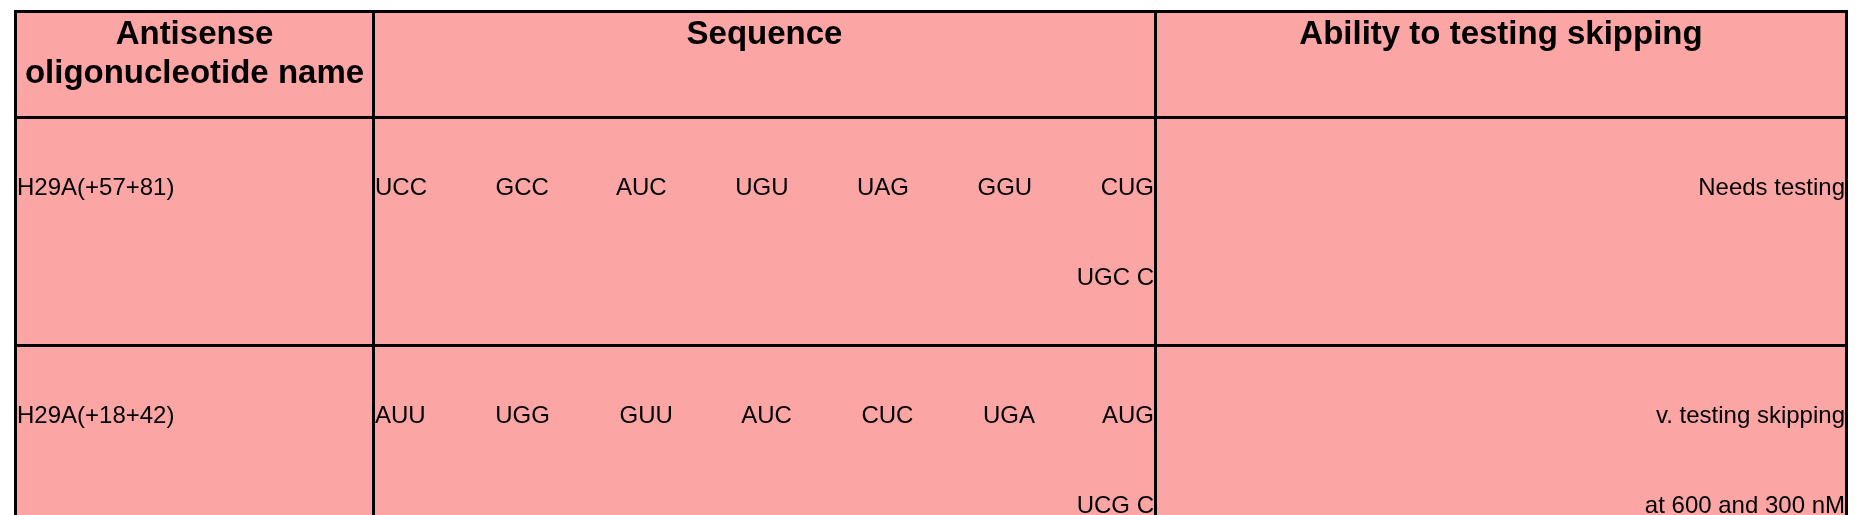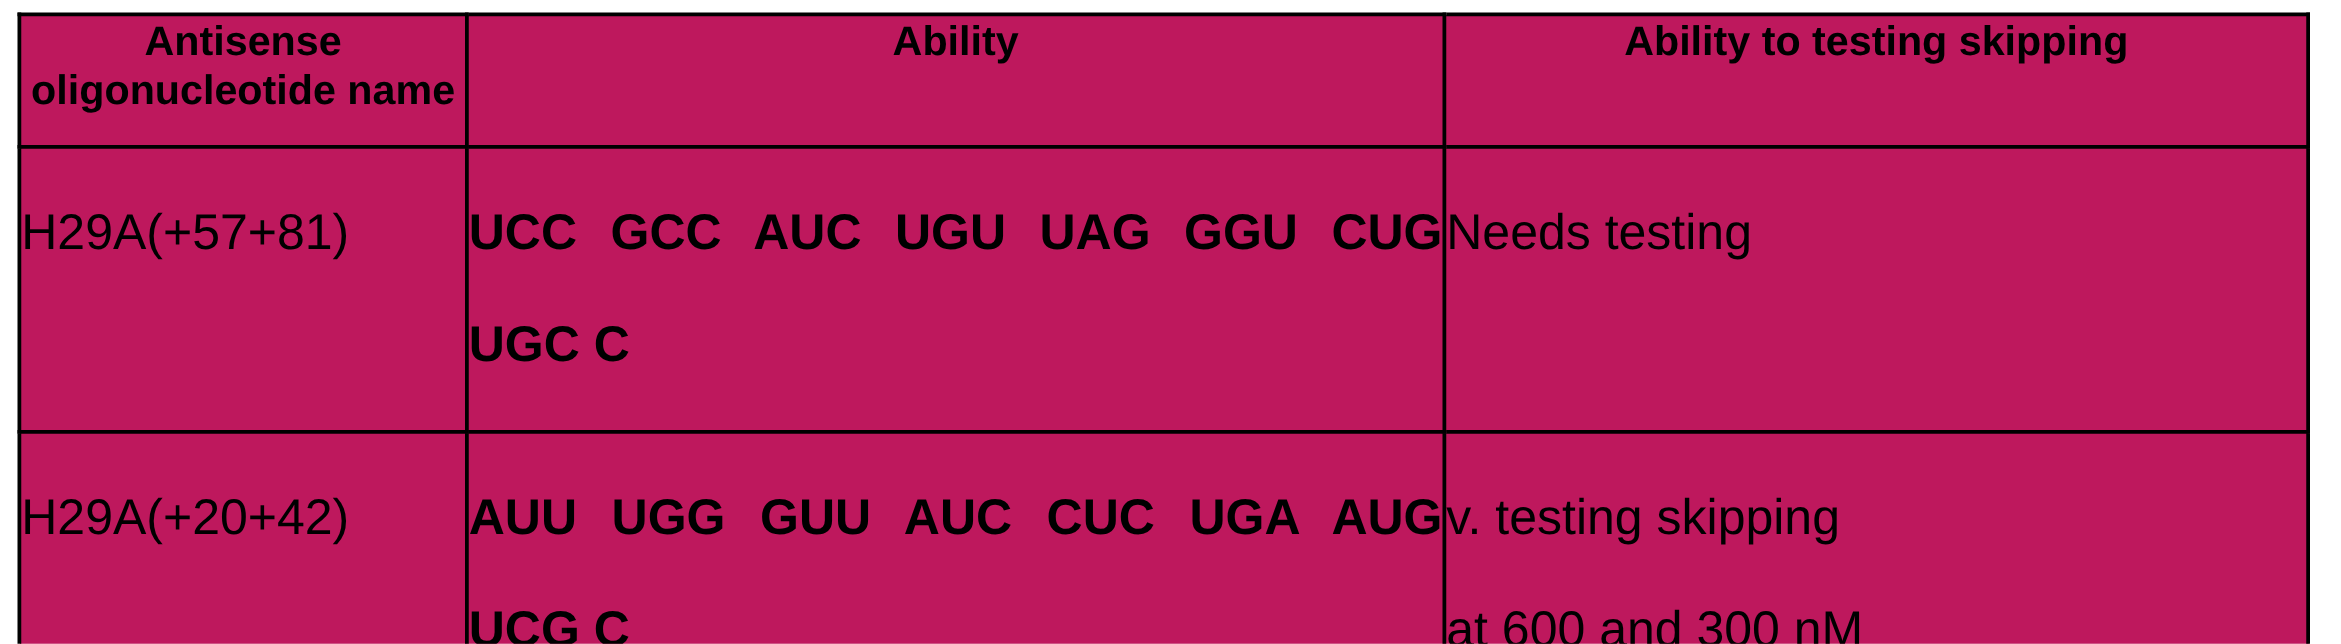--- a/index.html
+++ b/index.html
@@ -30,62 +30,62 @@
     border-collapse: collapse;
     width: 1834px;
     table-layout: fixed;
     background: #ffffff;
   }
   table.aon-table td,
   table.aon-table th {
     border: 3px solid #000000;
     padding: 0;
     vertical-align: top;
-    background: #be185d;
+    background: #fca5a5;
   }
   col.c-name  { width: 358px; }
   col.c-seq   { width: 782px; }
   col.c-abil  { width: 691px; }
 
   
   .hdr-cell {
     text-align: center;
     font-weight: bold;
     font-size: 33px;
     line-height: 39px;
     padding: 8px 10px 14px 10px;
     height: 106px;
     box-sizing: border-box;
     vertical-align: top;
   }
   .hdr-inner { display: block; }
 
   
   .cell {
-    font-size: 40px;
+    font-size: 24px;
     line-height: 45px;
     padding: 6px 12px 10px 12px;
     box-sizing: border-box;
     vertical-align: top;
     white-space: pre-line;
   }
   .cell-name   { text-align: left; }
-  .cell-seq    { text-align: left; font-weight: bold; }
+  .cell-seq    { text-align: left; }
   .cell-abil   { text-align: left; }
 
   
   .seq-line-justify {
     display: block;
     text-align: justify;
     text-align-last: justify;
     white-space: nowrap;
   }
   .seq-line-plain {
     display: block;
-    text-align: left;
+    text-align: right;
     white-space: pre;
   }
   .row-tall    { height: 86px; }
   .row-tall2   { height: 99px; }
 </style>
 </head>
 <body>
 
 <div class="page">
   <div class="table-wrap">
@@ -94,21 +94,21 @@
         <col class="c-name">
         <col class="c-seq">
         <col class="c-abil">
       </colgroup>
       <thead>
         <tr>
           <th class="hdr-cell">
             <span class="hdr-inner">Antisense oligonucleotide name</span>
           </th>
           <th class="hdr-cell">
-            <span class="hdr-inner">Ability</span>
+            <span class="hdr-inner">Sequence</span>
           </th>
           <th class="hdr-cell">
             <span class="hdr-inner">Ability to testing skipping</span>
           </th>
         </tr>
       </thead>
       <tbody>
         <tr class="row-tall">
           <td class="cell cell-name">
             <span>H29A(+57+81)</span>
@@ -116,21 +116,21 @@
           <td class="cell cell-seq">
             <span class="seq-line-justify">UCC GCC AUC UGU UAG GGU CUG</span>
             <span class="seq-line-plain">UGC C</span>
           </td>
           <td class="cell cell-abil">
             <span class="seq-line-plain">Needs testing</span>
           </td>
         </tr>
         <tr class="row-tall2">
           <td class="cell cell-name">
-            <span>H29A(+20+42)</span>
+            <span>H29A(+18+42)</span>
           </td>
           <td class="cell cell-seq">
             <span class="seq-line-justify">AUU UGG GUU AUC CUC UGA AUG</span>
             <span class="seq-line-plain">UCG C</span>
           </td>
           <td class="cell cell-abil">
             <span class="seq-line-plain">v. testing skipping</span>
             <span class="seq-line-plain">at 600 and 300 nM</span>
           </td>
         </tr>

